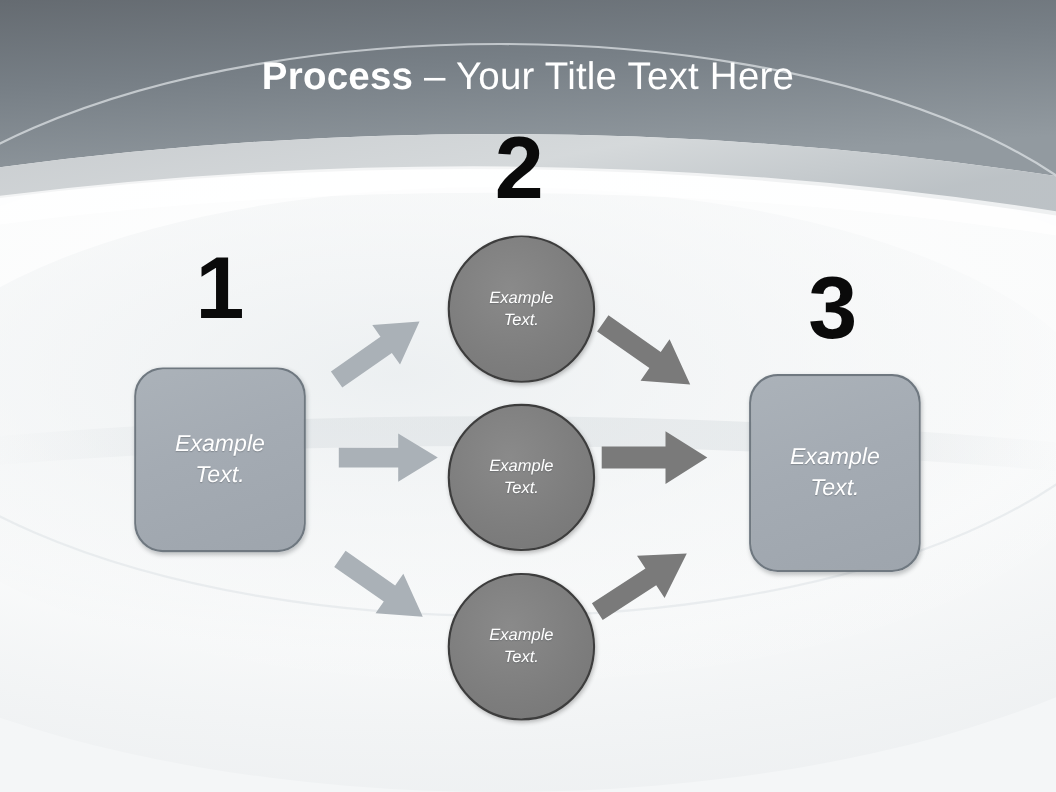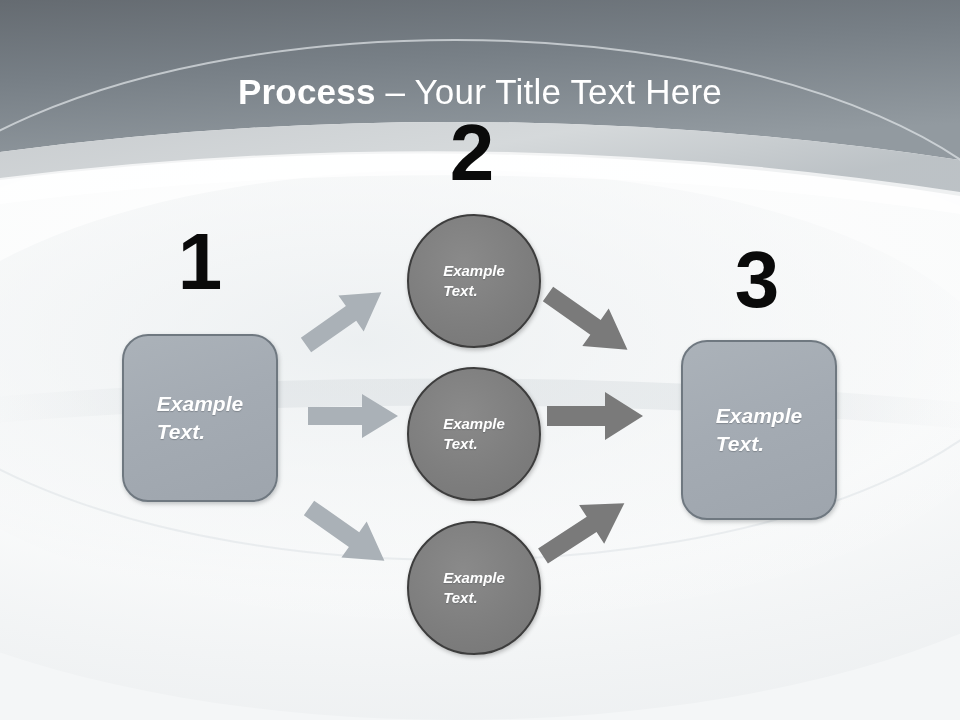--- a/index.html
+++ b/index.html
@@ -29,21 +29,20 @@
     position: absolute;
     left: 0;
     top: 48px;
     width: 960px;
     text-align: center;
     color: #ffffff;
     font-size: 35px;
     line-height: 44px;
     letter-spacing: 0.2px;
     white-space: nowrap;
-    margin-top: 22px;
   }
   .slide-title .t-bold { font-weight: bold; }
   .slide-title .t-light { font-weight: normal; }
 
   
   .step-num {
     position: absolute;
     color: #0a0a0a;
     font-weight: bold;
     font-size: 80px;
@@ -63,22 +62,22 @@
     border-radius: 26px;
     box-shadow: 1px 2px 4px rgba(60,65,70,0.30);
     display: flex;
     align-items: center;
     justify-content: center;
   }
   .proc-box .box-label,
   .proc-circle .circle-label {
     color: #ffffff;
     font-style: italic;
-    font-weight: bold;
-    text-align: left;
+    font-weight: normal;
+    text-align: center;
     line-height: 1.32;
     white-space: pre-line;
     text-shadow: 0 1px 1px rgba(70,75,80,0.35);
   }
   .proc-box .box-label { font-size: 21px; }
   #box-left  { left: 122px; top: 334px; width: 152px; height: 164px; }
   #box-right { left: 681px; top: 340px; width: 152px; height: 176px; }
 
   
   .proc-circle {

